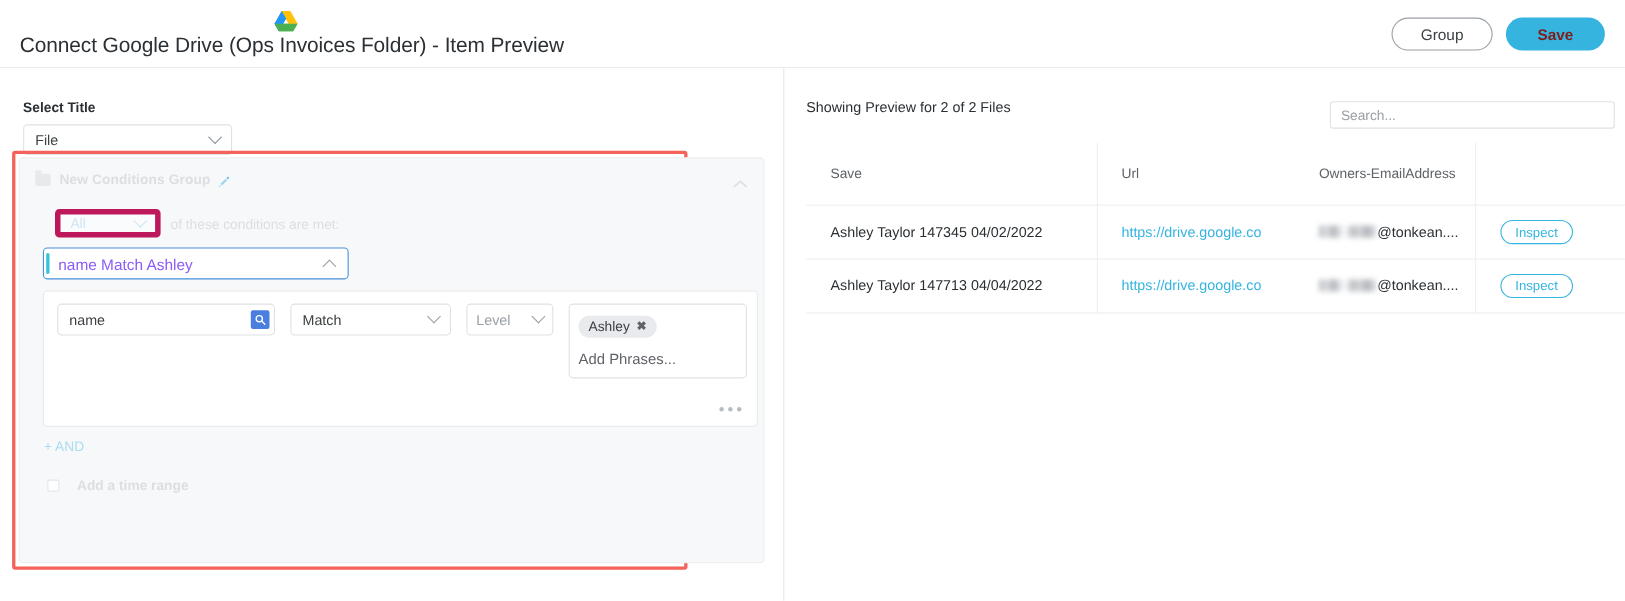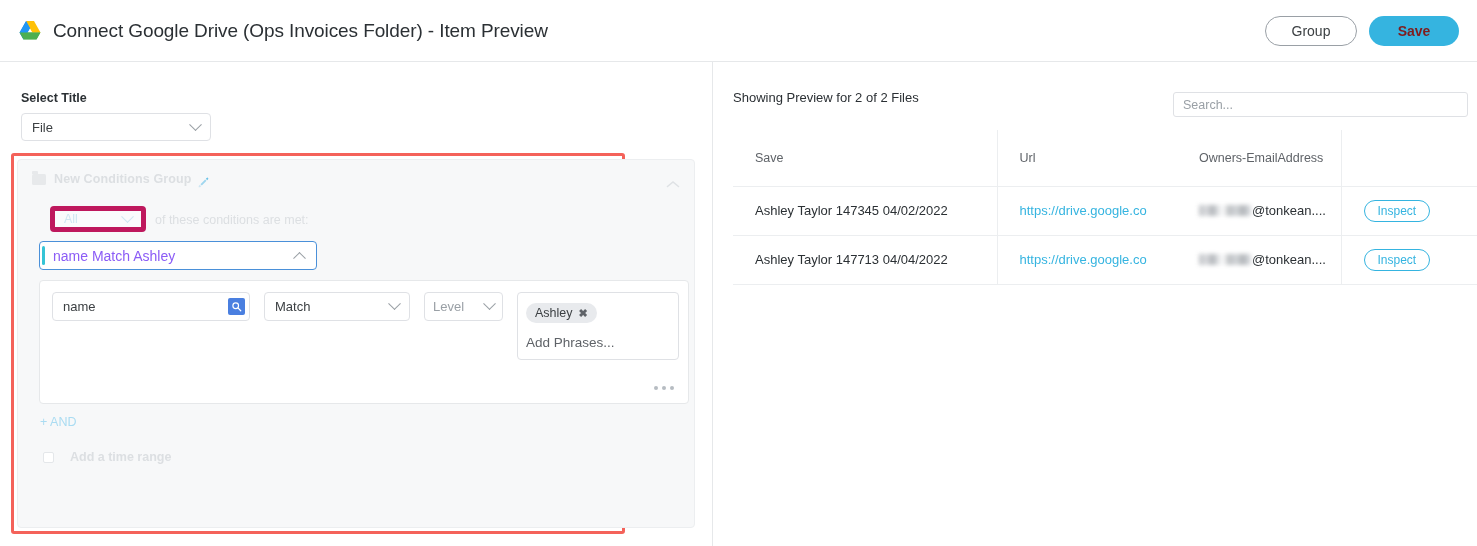--- a/index.html
+++ b/index.html
@@ -13,21 +13,21 @@
   }
 
   
   .header {
     position: absolute; left: 0; top: 0;
     width: 1477px; height: 62px;
     background: #ffffff;
     border-bottom: 1px solid #e6e8ea;
     display: flex; align-items: center;
   }
-  .header-left { display: flex; align-items: center; padding-left: 18px; }
+  .header-left { display: flex; align-items: center; padding-left: 18px; flex-direction: column; }
   .gdrive-icon { width: 24px; height: 22px; margin-right: 11px; display:block; }
   .header-title {
     font-size: 19px; color: #2b3034; font-weight: 400;
     letter-spacing: -0.1px;
   }
   .header-right {
     margin-left: auto; padding-right: 18px;
     display: flex; align-items: center; gap: 12px;
   }
   .btn-cancel {
@@ -65,21 +65,21 @@
   .entity-select .chev { margin-left:auto; }
   .chev {
     width:9px; height:9px; border-right:1.6px solid #9aa0a6; border-bottom:1.6px solid #9aa0a6;
     transform: rotate(45deg) translate(-2px,-2px); display:inline-block;
   }
   .chev.up { transform: rotate(-135deg) translate(-2px,-2px); }
   .chev.light { border-color:#cfe6f2; }
 
   
   .red-box {
-    position:absolute; left:11px; top:91px;
+    position:absolute; left:11px; top:75px;
     width:614px; height:381px;
     border:3px solid #f4625a; border-radius:3px;
     padding:0;
   }
   .cond-group {
     position:absolute; left:3px; top:3px;
     width:678px; height:369px;
     background:#f7f8f9; border:1px solid #eceef0; border-radius:4px;
   }
   .cg-header { position:absolute; left:14px; top:12px; display:flex; align-items:center; }
@@ -171,21 +171,21 @@
   .time-range { position:absolute; left:25px; top:290px; display:flex; align-items:center; gap:6px; }
   .time-cb { width:11px; height:11px; border:1.4px solid #e4e7ea; border-radius:2px; background:#fff; cursor:pointer; }
   .time-label { font-size:12.5px; font-weight:700; color:#dcdfe2;margin-left:10px; }
 
   
   .right-panel { position:absolute; left:713px; top:0; width:764px; height:484px; }
   .preview-title {
     position:absolute; left:20px; top:28px; font-size:13px; color:#2b3034; font-weight:400;
   }
   .search-input {
-    position:absolute; right:9px; top:30px; width:295px; height:25px;
+    position:absolute; right:9px; top:30px; width:259px; height:25px;
     border:1px solid #dfe1e5; border-radius:3px; background:#fff;
     padding:0 9px; font-size:12.5px; color:#701a75;
     font-family:inherit; outline:none;
   }
   .search-input::placeholder { color:#9aa0a6; }
 
   table.preview-table {
     position:absolute; left:20px; top:68px; width:744px;
     border-collapse:collapse; table-layout:fixed;
   }

